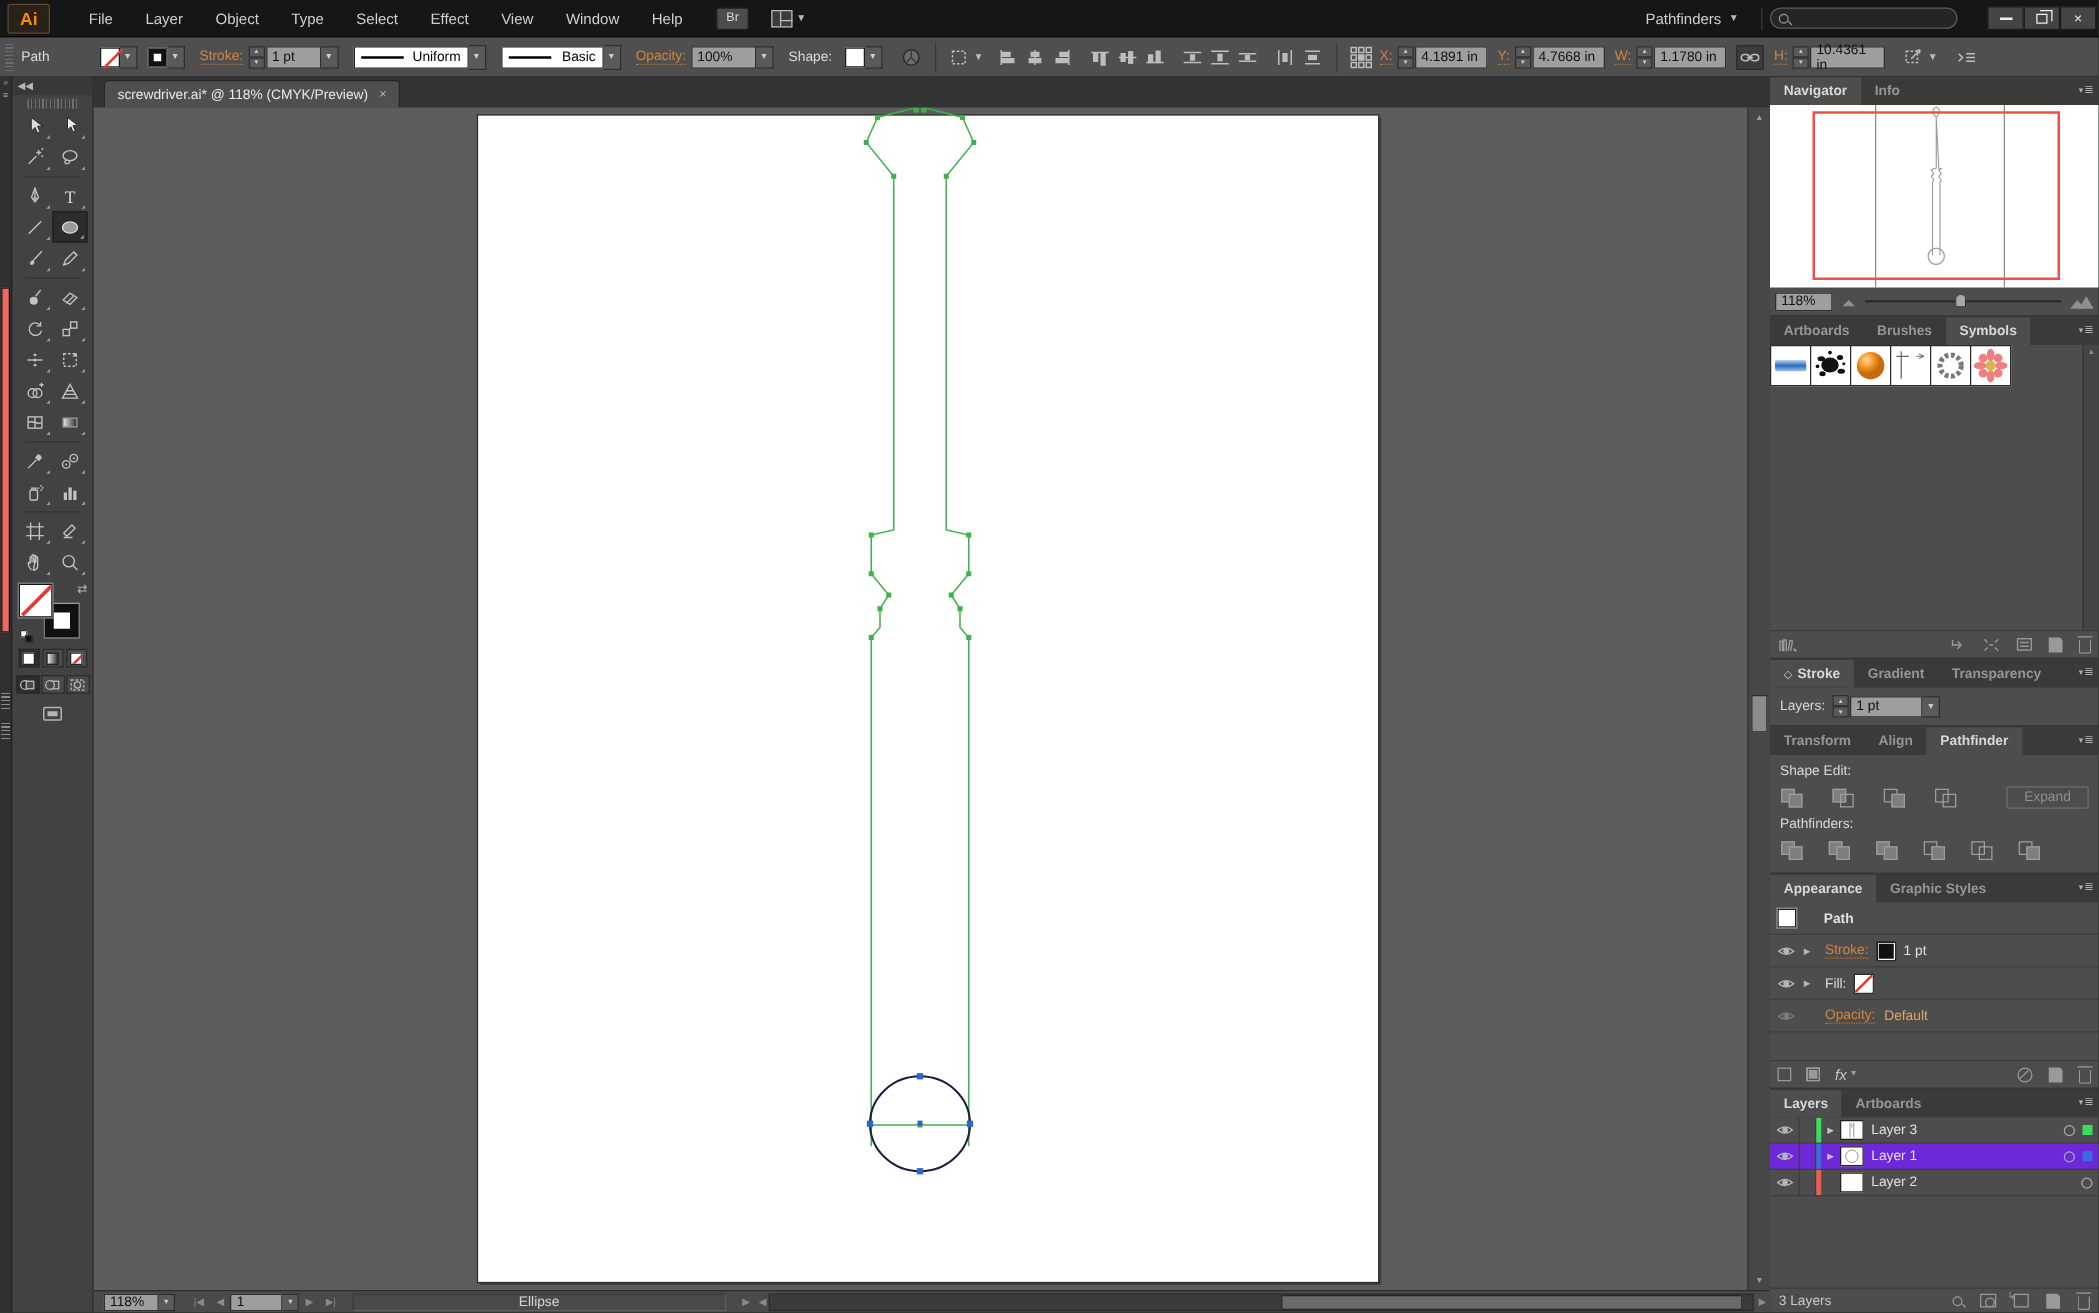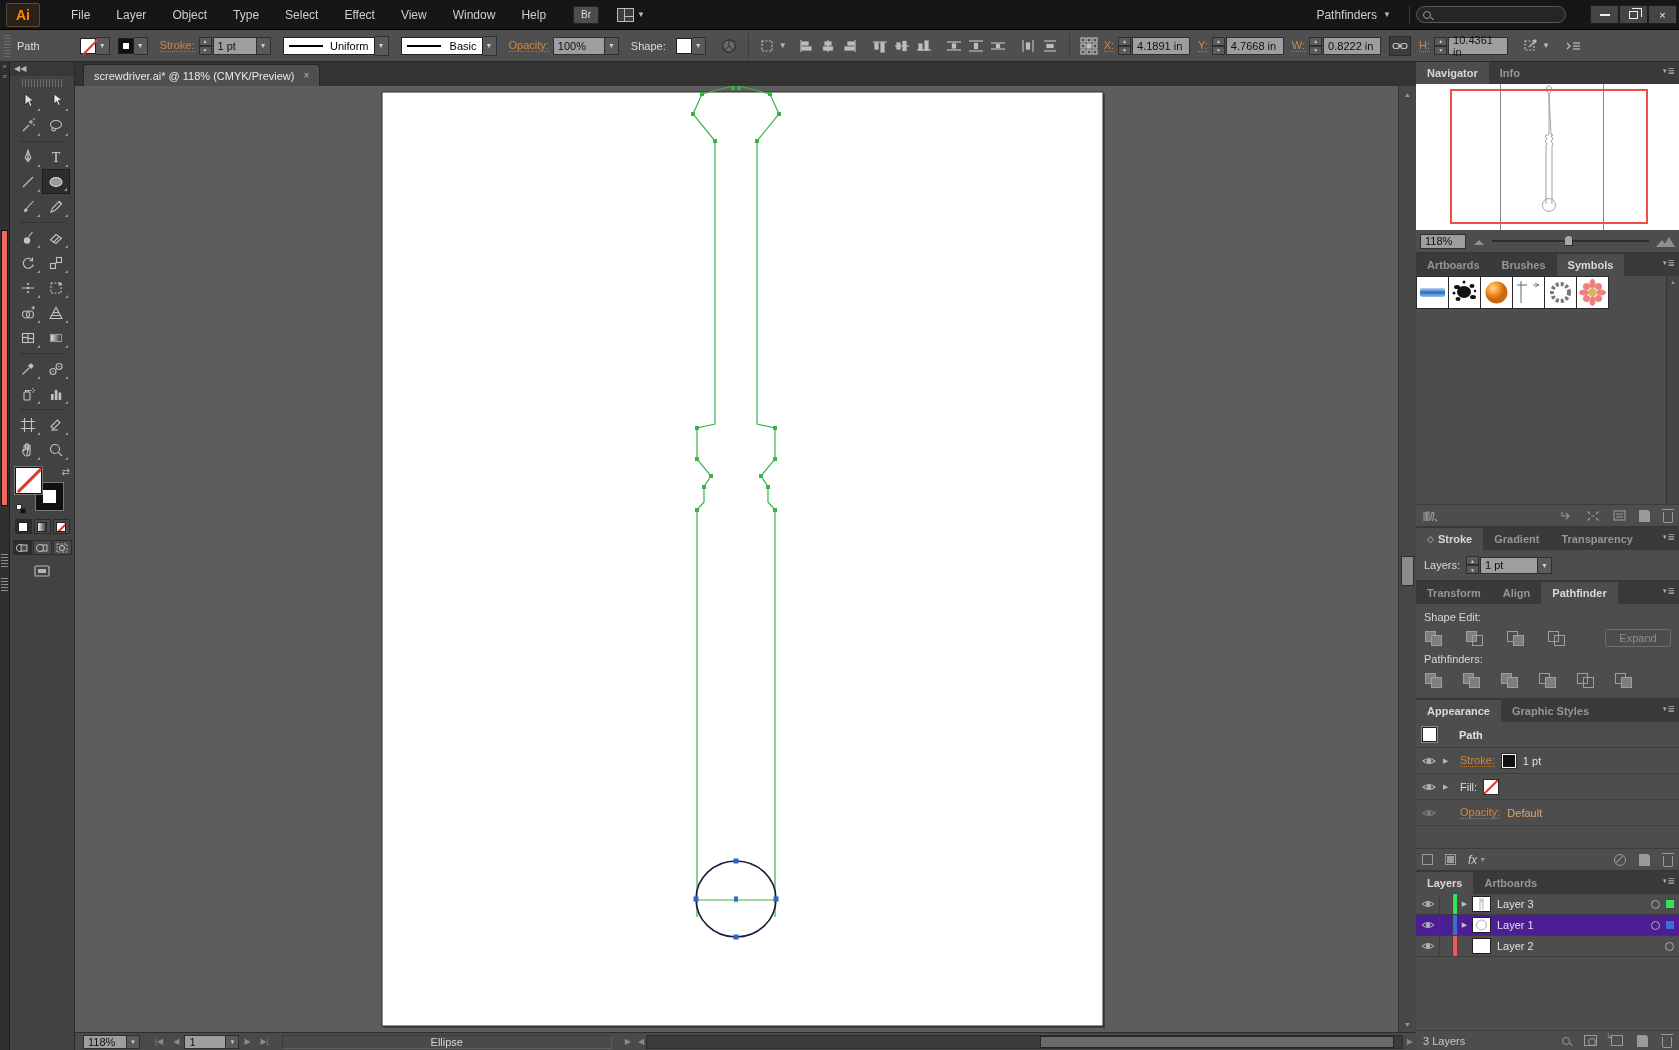--- a/index.html
+++ b/index.html
@@ -103,21 +103,21 @@
   .vs-thumb{position:absolute;left:2px;top:470px;width:13px;height:30px;background:#8c8c8c;border:1px solid #2e2e2e;}
   .vs-down{position:absolute;bottom:0;width:100%;}
 
   
   #statusbar{position:absolute;left:75px;top:1032px;width:1341px;height:18px;background:#4a4a4a;border-top:1px solid #2c2c2c;
              display:flex;align-items:center;}
   .sb-field{height:14px;background:#9e9e9e;border:1px solid #2f2f2f;color:#111;display:flex;align-items:center;padding:0 4px;}
   .sb-dd{width:13px;height:14px;background:#5a5a5a;border:1px solid #2f2f2f;border-left:none;color:#ccc;font-size:6px;
          display:flex;align-items:center;justify-content:center;}
   .sb-arrow{color:#8a8a8a;font-size:8px;padding:0 5px;}
-  .sb-status{width:330px;height:14px;border:1px solid #3a3a3a;border-right-color:#5e5e5e;border-bottom-color:#5e5e5e;
+  .sb-status{width:299px;height:14px;border:1px solid #3a3a3a;border-right-color:#5e5e5e;border-bottom-color:#5e5e5e;
              display:flex;align-items:center;justify-content:center;color:#d6d6d6;margin:0 8px;}
   .hs-track{flex:1;height:14px;background:#3b3b3b;border:1px solid #2c2c2c;position:relative;margin-right:1px;}
   .hs-thumb{position:absolute;left:52%;top:0;height:12px;width:47%;background:#6a6a6a;border:1px solid #262626;}
 
   
   #dock{position:absolute;left:1416px;top:62px;width:263px;height:988px;background:#383838;display:flex;flex-direction:column;}
   .panel{background:#4d4d4d;margin-bottom:2px;display:flex;flex-direction:column;}
   .ptabs{height:22px;background:#3a3a3a;display:flex;align-items:flex-end;position:relative;flex:none;}
   .ptab{height:22px;padding:0 11px;display:flex;align-items:center;color:#969696;font-weight:bold;font-size:11px;text-align:center;}
   .ptab.active{background:#4d4d4d;color:#d8d8d8;}
@@ -182,21 +182,21 @@
   .sqf{width:11px;height:11px;border:1px solid #9a9a9a;background:#9a9a9a;box-shadow:inset 0 0 0 1px #4d4d4d;}
   .nodrop{width:12px;height:12px;border:1.3px solid #9a9a9a;border-radius:50%;position:relative;}
   .nodrop::after{content:"";position:absolute;left:0px;top:4.5px;width:9px;height:1.3px;background:#9a9a9a;transform:rotate(-45deg);}
   .newpage{width:11px;height:12px;background:#9a9a9a;position:relative;}
   .newpage::after{content:"";position:absolute;right:-1px;top:-1px;border-left:4px solid transparent;border-top:4px solid #4d4d4d;}
   .trash{width:10px;height:11px;border:1px solid #9a9a9a;border-top:none;border-radius:0 0 2px 2px;position:relative;margin-top:3px;}
   .trash::before{content:"";position:absolute;left:-2px;top:-3px;width:12px;height:1.5px;background:#9a9a9a;}
 
   
   .ly-row{height:21px;border-bottom:1px solid #3e3e3e;display:flex;align-items:center;}
-  .ly-row.sel{background:#4c1d95;}
+  .ly-row.sel{background:#6d28d9;}
   .ly-eye{width:24px;display:flex;justify-content:center;border-right:1px solid #3e3e3e;align-self:stretch;align-items:center;}
   .ly-lock{width:13px;border-right:1px solid #3e3e3e;align-self:stretch;}
   .ly-color{width:4px;align-self:stretch;}
   .ly-tri{width:15px;text-align:center;color:#c0c0c0;font-size:7px;}
   .ly-thumb{width:19px;height:16px;background:#fff;border:1px solid #1f1f1f;margin-right:6px;position:relative;overflow:hidden;}
   .ly-name{color:#e0e0e0;}
   .ly-right{margin-left:auto;display:flex;align-items:center;gap:6px;padding-right:5px;}
   .target{width:9px;height:9px;border:1.2px solid #aaa;border-radius:50%;}
   .selsq{width:8px;height:8px;}
   .ly-filler{flex:1;}
@@ -412,21 +412,21 @@
         <span>▲</span>
         <span>▼</span>
       </div>
     <div class="field" style="width:58px">4.7668 in</div>
     <div class="gap8"></div>
     <div class="cb-orange">W:</div>
     <div class="stepper">
         <span>▲</span>
         <span>▼</span>
       </div>
-    <div class="field" style="width:58px">0.8222 in</div>
+    <div class="field" style="width:58px">1.1780 in</div>
     <div class="gap8"></div>
     <div class="cb-ic" style="background:#3c3c3c;border:1px solid #2a2a2a">
       <svg width="16" height="12" viewBox="0 0 16 12">
           <rect x="1" y="3.5" width="6.5" height="5" rx="2.5"></rect>
           <rect x="8.5" y="3.5" width="6.5" height="5" rx="2.5"></rect>
           <line x1="5.5" y1="6" x2="10.5" y2="6"></line>
         </svg>
     </div>
     <div class="gap8"></div>
     <div class="cb-orange">H:</div>

